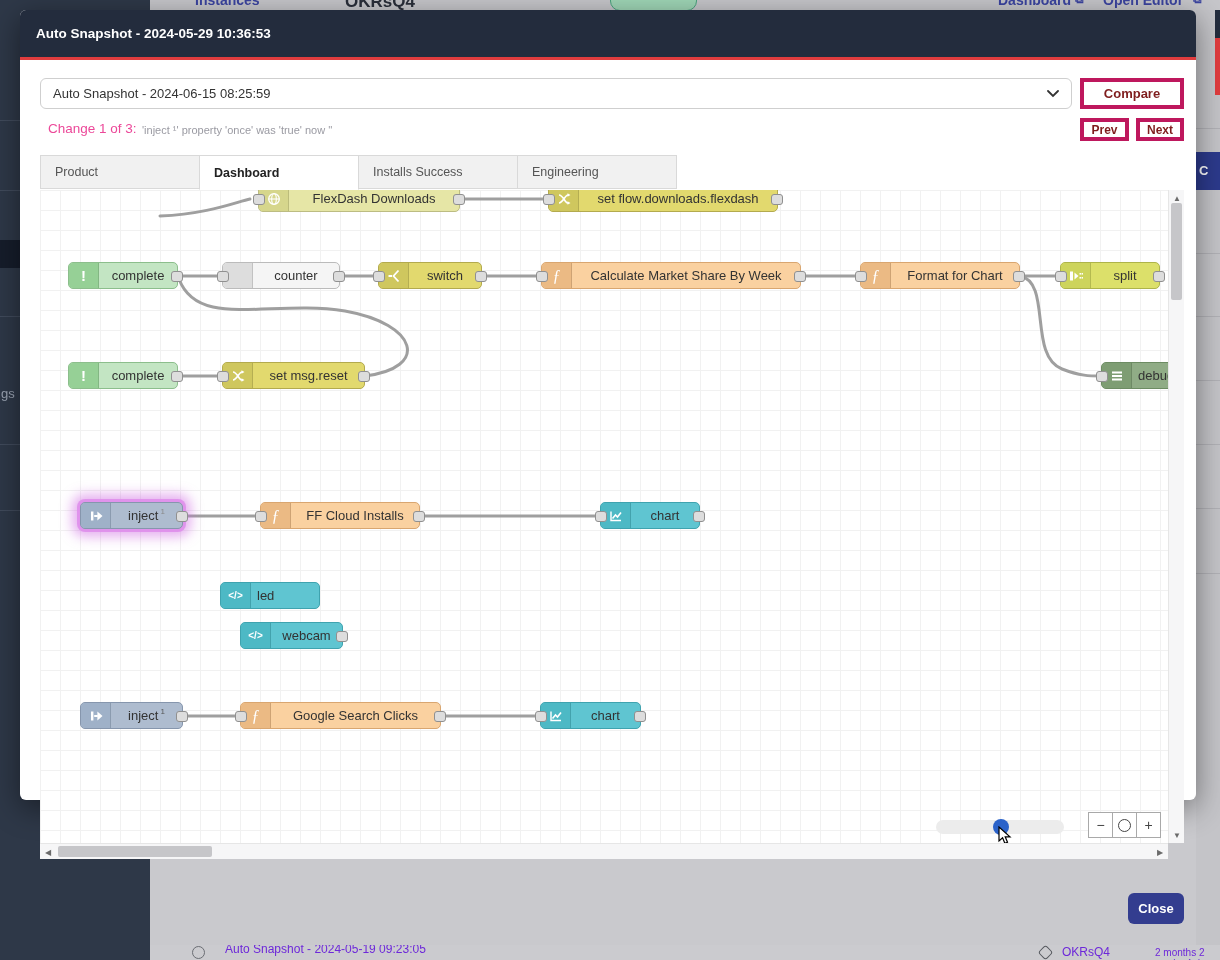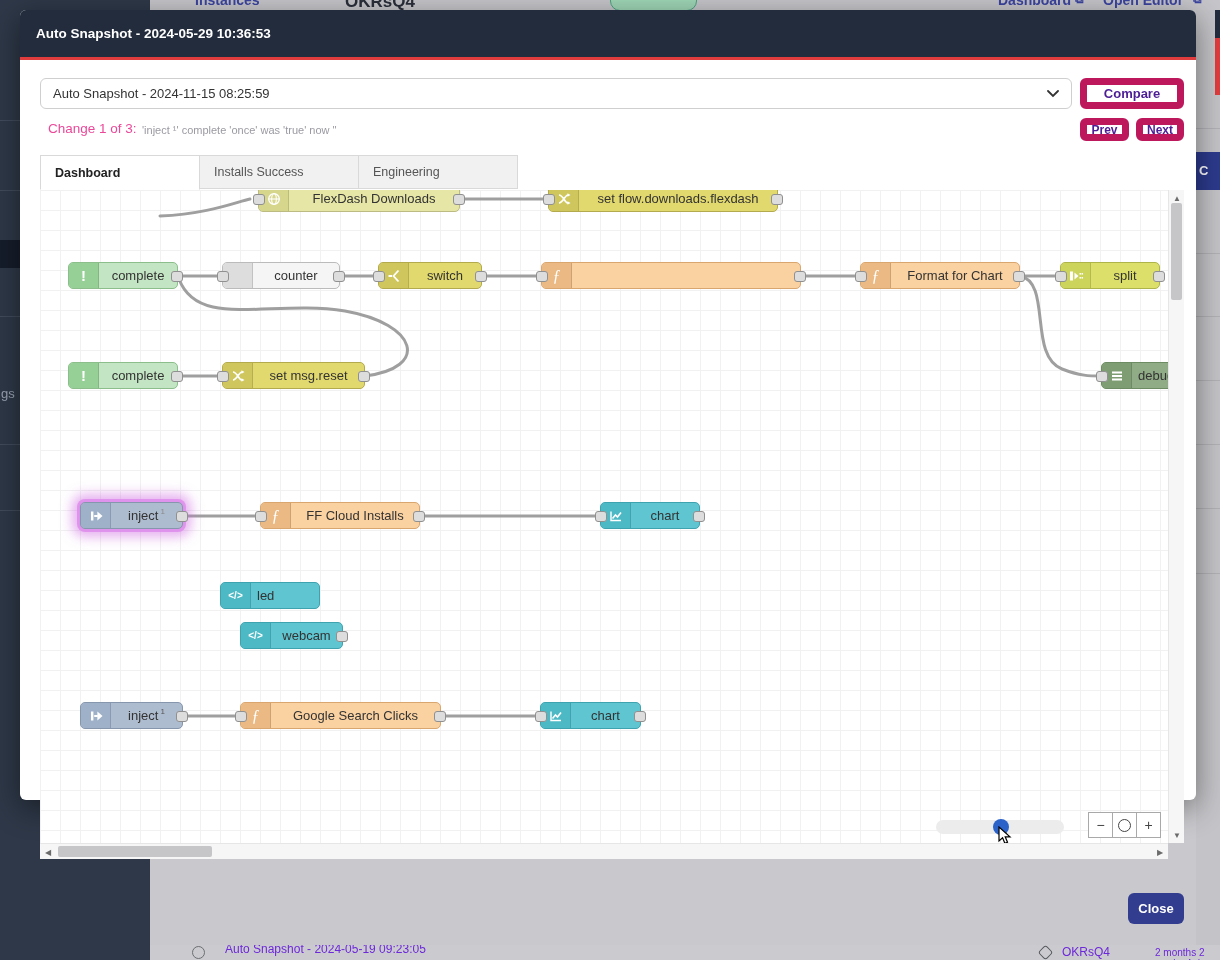--- a/index.html
+++ b/index.html
@@ -21,21 +21,21 @@
   #red-sliver{left:1215px;top:10px;width:5px;height:85px;background:#232c3d;}
   #red-sliver:after{content:"";position:absolute;left:0;top:28px;width:5px;height:57px;background:#e03c3e;}
   
   #modal{left:20px;top:10px;width:1176px;height:790px;background:#fff;border-radius:6px;
          box-shadow:0 8px 30px rgba(0,0,0,.45);}
   #modal-header{left:0;top:0;width:1176px;height:50px;background:#232c3d;border-radius:6px 6px 0 0;
                 border-bottom:3px solid #e03c3e;color:#fff;font-size:13.5px;font-weight:bold;
                 display:flex;align-items:center;padding-left:16px;box-sizing:border-box;}
   #snapshot-select{left:20px;top:68px;width:1032px;height:31px;border:1px solid #cfcfcf;border-radius:6px;
                    font-size:13px;color:#333;display:flex;align-items:center;padding-left:12px;box-sizing:border-box;background:#fff;}
-  .btn-outline{border:7px solid #be185d;border-radius:6px;background:#fff;color:#4c1d95;font-weight:bold;
+  .btn-outline{border:4px solid #be185d;border-radius:0;background:#fff;color:#7f1d1d;font-weight:bold;
                display:flex;align-items:center;justify-content:center;box-sizing:border-box;cursor:pointer;}
   #compare-btn{left:1060px;top:68px;width:104px;height:31px;font-size:13px;}
   #change-label{left:28px;top:111px;font-size:13.5px;color:#ec4899;font-weight:500;}
   #change-detail{left:122px;top:114px;font-size:11px;color:#9a9aa2;}
   #prev-btn{left:1060px;top:108px;width:49px;height:23px;font-size:12px;}
   #next-btn{left:1116px;top:108px;width:48px;height:23px;font-size:12px;}
   
   #tabs{left:20px;top:145px;height:35px;display:flex;}
   .tab{width:160px;height:34px;background:#f1f1f1;border:1px solid #d9d9d9;margin-left:-1px;
        box-sizing:border-box;font-size:12.5px;color:#555;display:flex;align-items:center;padding-left:14px;cursor:pointer;}
@@ -131,33 +131,34 @@
 
 <div class="abs" id="red-sliver"></div>
 
 <div class="abs" id="modal">
 
   <div class="abs" id="modal-header">
     <span>Auto Snapshot - 2024-05-29 10:36:53</span>
   </div>
 
   <div class="abs" id="snapshot-select">
-    <span>Auto Snapshot - 2024-11-15 08:25:59</span>
+    <span>Auto Snapshot - 2024-06-15 08:25:59</span>
     <svg class="chev" width="12" height="8" viewBox="0 0 12 8">
       <path d="M1 1l5 5 5-5" stroke="#333" stroke-width="1.8" fill="none" stroke-linecap="round"></path>
     </svg>
   </div>
   <div class="abs btn-outline" id="compare-btn">Compare</div>
 
   <div class="abs" id="change-label">Change 1 of 3:</div>
-  <div class="abs" id="change-detail">'inject ¹' complete 'once' was 'true' now ''</div>
+  <div class="abs" id="change-detail">'inject ¹' property 'once' was 'true' now ''</div>
   <div class="abs btn-outline" id="prev-btn">Prev</div>
   <div class="abs btn-outline" id="next-btn">Next</div>
 
   <div class="abs" id="tabs">
+    <div class="tab">Product</div>
     <div class="tab active">Dashboard</div>
     <div class="tab">Installs Success</div>
     <div class="tab">Engineering</div>
   </div>
 
   <div class="abs" id="flow-wrap">
     <div class="abs" id="canvas">
 
       <svg id="wires" width="1128" height="653">
         <g stroke="#9f9f9f" stroke-width="3" fill="none" stroke-linecap="round">
@@ -219,20 +220,21 @@
           <svg width="14" height="14" viewBox="0 0 14 14">
               <path d="M1.5 7h3.5M11.5 1.5L6.5 7l5 5.5" stroke="#fff" stroke-width="1.8" fill="none"></path>
             </svg>
         </span>
         <span class="lb">switch</span>
         <span class="port out"></span>
       </div>
       <div class="nd t-func" style="left:501px;top:72px;width:260px">
         <span class="port in"></span>
         <span class="ic">ƒ</span>
+        <span class="lb">Calculate Market Share By Week</span>
         <span class="port out"></span>
       </div>
       <div class="nd t-func" style="left:820px;top:72px;width:160px">
         <span class="port in"></span>
         <span class="ic">ƒ</span>
         <span class="lb">Format for Chart</span>
         <span class="port out"></span>
       </div>
       <div class="nd t-split" style="left:1020px;top:72px;width:100px">
         <span class="port in"></span>

